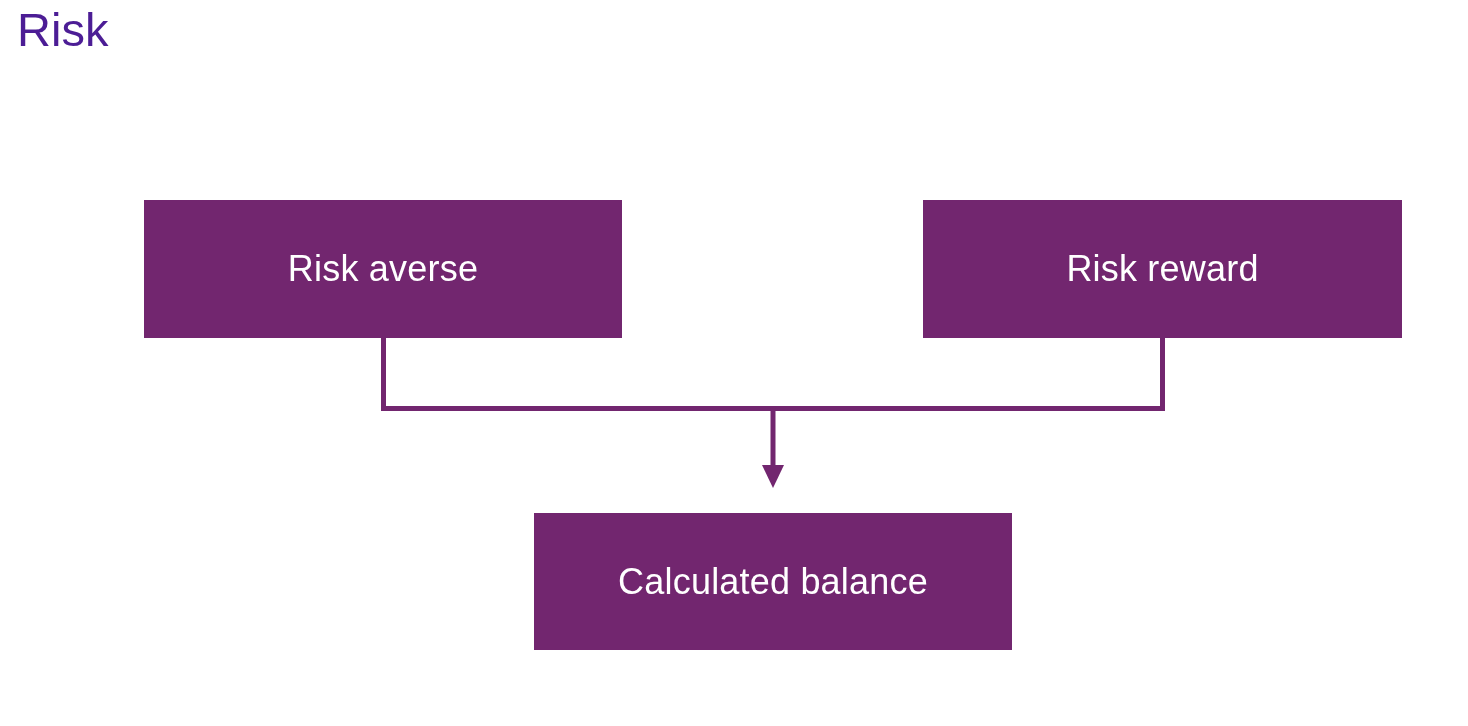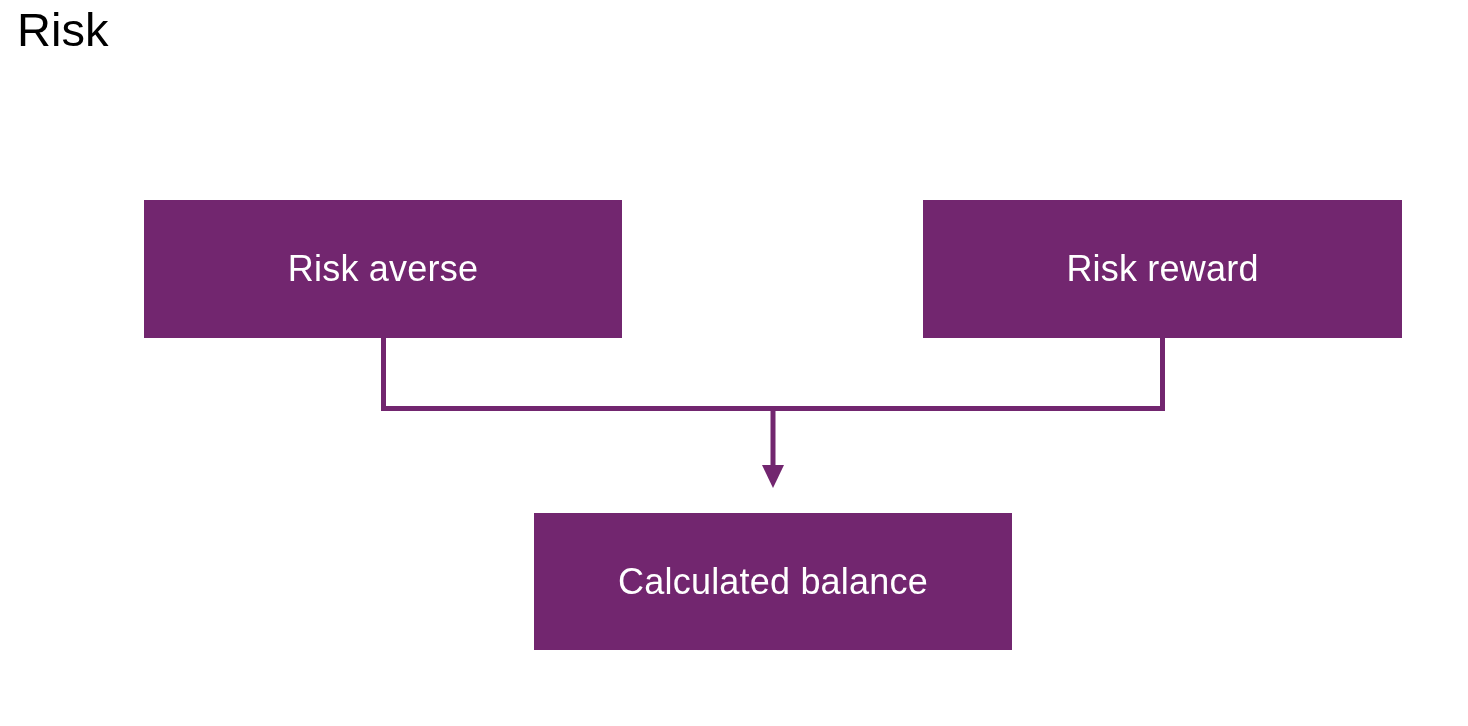--- a/index.html
+++ b/index.html
@@ -18,21 +18,21 @@
     height: 726px;
     background: #ffffff;
     overflow: hidden;
   }
   #slide-title {
     position: absolute;
     left: 17px;
     top: 2px;
     font-size: 47px;
     line-height: 1.2;
-    color: #000000;
+    color: #4c1d95;
     font-weight: 400;
     letter-spacing: 0px;
     white-space: nowrap;
   }
   .node-box {
     position: absolute;
     background: #72266F;
     display: flex;
     align-items: center;
     justify-content: center;

